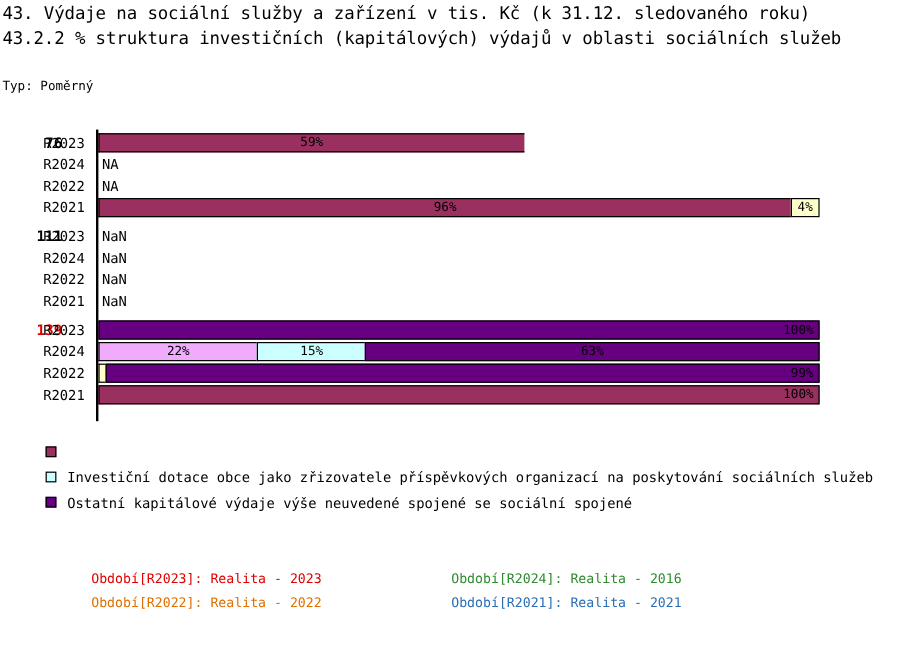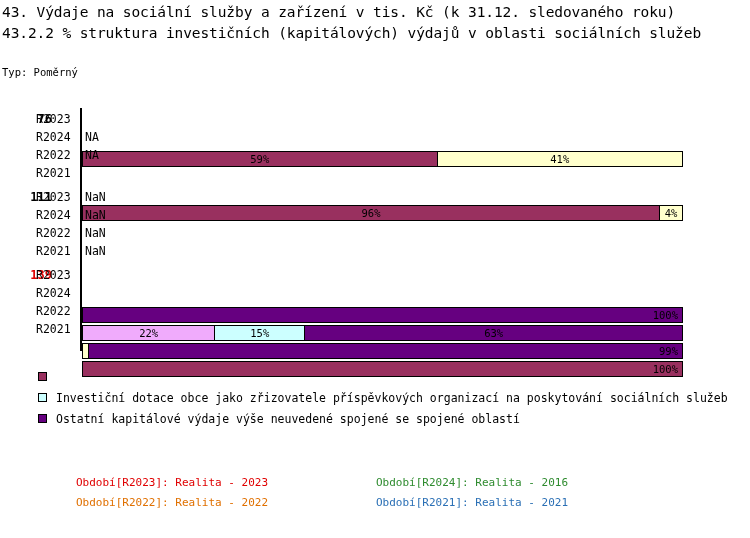--- a/index.html
+++ b/index.html
@@ -66,21 +66,21 @@
     color: #000000;
     font-family: "DejaVu Sans Mono", "Liberation Mono", monospace;
     white-space: nowrap;
   }
 
   .bar-area {
     position: absolute;
     left: 82px; top: 1px;
     width: 601px; height: 16px;
   }
-  .bar-track { position: relative; width: 100%; height: 100%; margin-top: 40px; }
+  .bar-track { position: relative; width: 100%; height: 100%; }
 
   .seg {
     position: absolute; top: 0; height: 16px;
     border: 1px solid #000000;
     border-right: none;
     overflow: hidden;
     white-space: nowrap;
   }
   .seg.last { border-right: 1px solid #000000; }
   .seg-label {
@@ -149,23 +149,20 @@
   <div id="groups-container">
       <div class="group" style="top: 2px; height: 72px;">
         <div class="row" style="top: 0px;">
           <div class="group-id gid-black" style="color: rgb(0, 0, 0);">76</div>
           <div class="row-label">R2023</div>
           <div class="bar-area">
             <div class="bar-track">
               <div class="seg" style="left: 0%; width: 59%; background: rgb(153, 48, 95);">
                 <span class="seg-label">59%</span>
               </div>
-              <div class="seg last" style="left: 59%; width: 41%; background: rgb(255, 255, 204);">
-                <span class="seg-label">41%</span>
-              </div>
             </div>
           </div>
         </div>
         <div class="row" style="top: 18px;">
           <div class="row-label">R2024</div>
           <div class="na-text">NA</div>
         </div>
         <div class="row" style="top: 36px;">
           <div class="row-label">R2022</div>
           <div class="na-text">NA</div>
@@ -259,21 +256,21 @@
 <div id="legend">
     <div class="legend-row">
       <span class="legend-swatch" style="background: rgb(153, 48, 95);"></span>
     </div>
     <div class="legend-row">
       <span class="legend-swatch" style="background: rgb(204, 255, 255);"></span>
       <span class="legend-text">Investiční dotace obce jako zřizovatele příspěvkových organizací na poskytování sociálních služeb</span>
     </div>
     <div class="legend-row">
       <span class="legend-swatch" style="background: rgb(102, 0, 128);"></span>
-      <span class="legend-text">Ostatní kapitálové výdaje výše neuvedené spojené se spojené oblastí</span>
+      <span class="legend-text">Ostatní kapitálové výdaje výše neuvedené spojené se sociální spojené</span>
     </div>
   </div>
 
 <div id="periods">
     <div class="period p-c0 p-r0" style="color: rgb(224, 0, 0);">Období[R2023]: Realita - 2023</div>
     <div class="period p-c1 p-r0" style="color: rgb(46, 139, 46);">Období[R2024]: Realita - 2016</div>
     <div class="period p-c0 p-r1" style="color: rgb(224, 112, 0);">Období[R2022]: Realita - 2022</div>
     <div class="period p-c1 p-r1" style="color: rgb(42, 111, 181);">Období[R2021]: Realita - 2021</div>
   </div>
 

